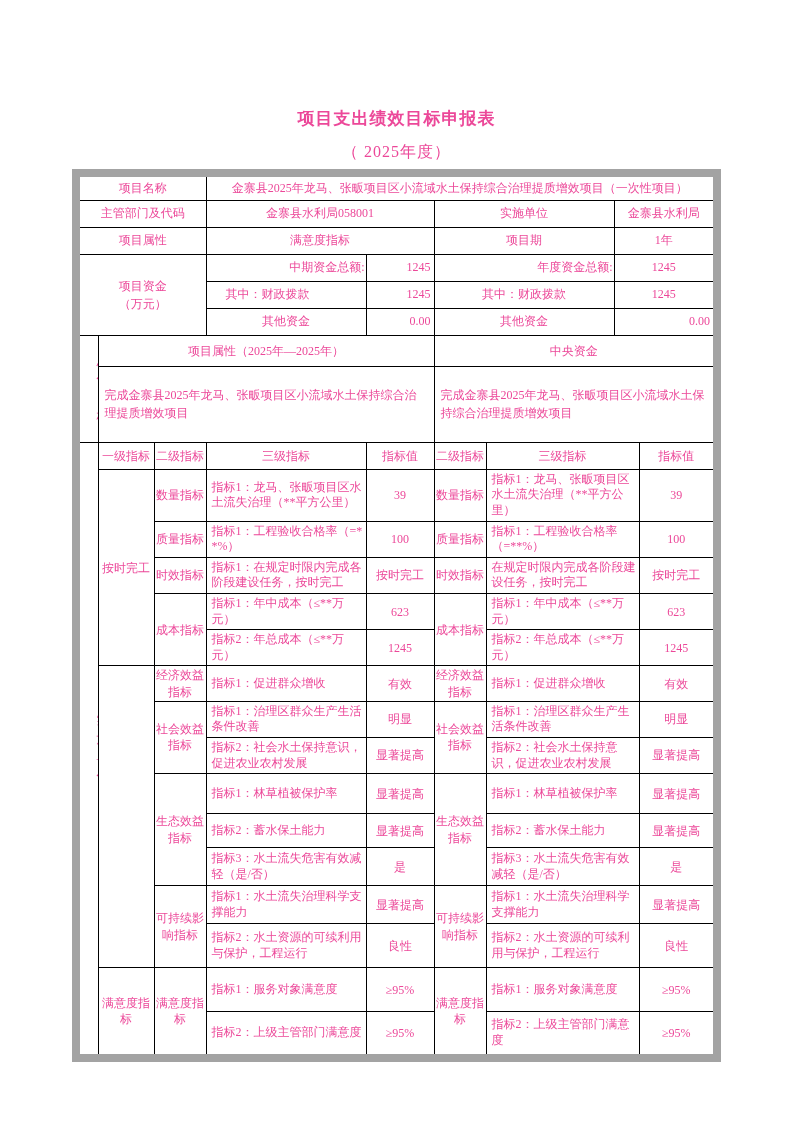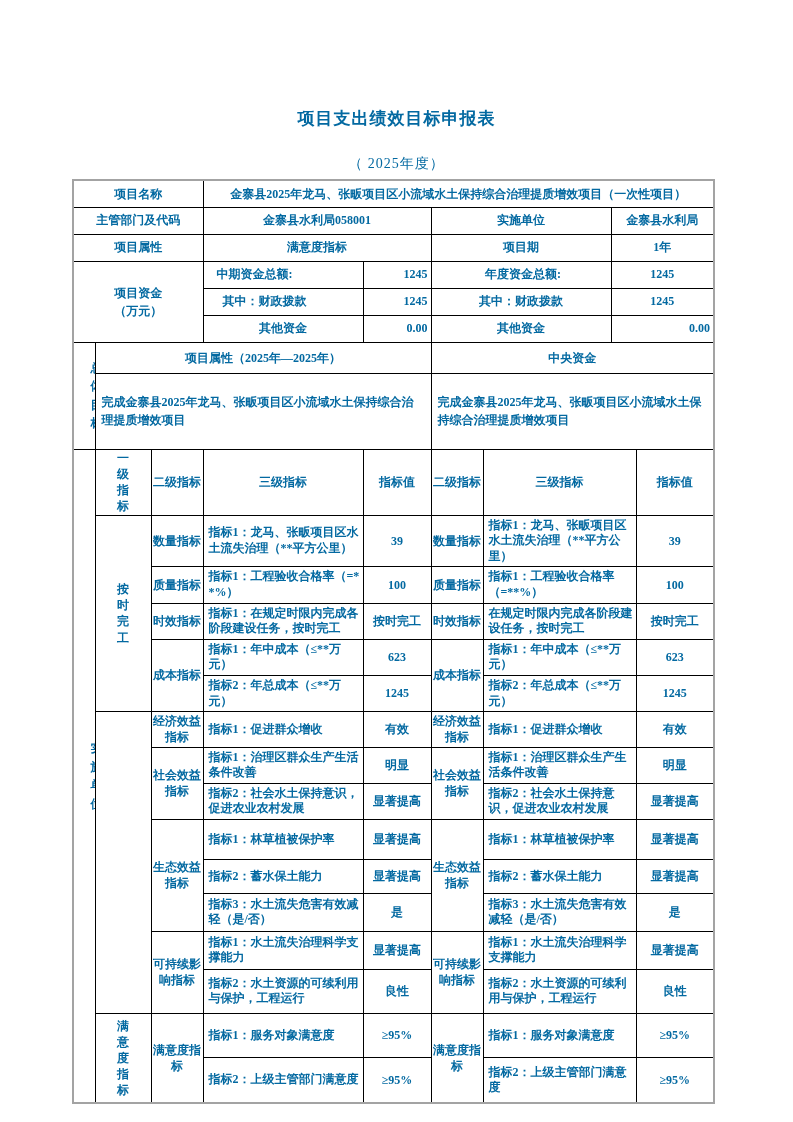--- a/index.html
+++ b/index.html
@@ -3,61 +3,60 @@
 <meta charset="utf-8">
 <style>
   html,body{margin:0;padding:0;background:#888;}
   .sheet{
     position:relative;
     width:793px;height:1122px;
     background:#ffffff;
     margin:0 auto;
     overflow:hidden;
     font-family:"Liberation Serif","DejaVu Serif",serif;
-    color:#0369a1;
+    color:#ec4899;
   }
   .title{
     padding-top:107px;
     text-align:center;
     font-family:"Liberation Sans","DejaVu Sans",sans-serif;
     font-weight:bold;
     font-size:17px;
     letter-spacing:1px;
   }
   .subtitle{
-    margin-top:25px;
+    margin-top:12px;
     text-align:center;
-    font-size:14px;
+    font-size:16px;
     letter-spacing:1px;
   }
   table.main{
     margin:6px 0 0 72px;
     width:641px;
     border-collapse:collapse;
     table-layout:fixed;
-    border:2px solid #a3a3a3;
-    font-weight:bold;
+    border:8px solid #a3a3a3;
   }
   td{
     border:1px solid #000;
     font-size:12px;
     line-height:1.35;
     text-align:center;
     vertical-align:middle;
     padding:1px;
     word-break:break-all;
     overflow:hidden;
   }
   td.l3{text-align:left;padding:2px 3px 2px 5px;line-height:1.3;}
   td.goal{text-align:left;padding:0 6px;line-height:1.55;}
   td.right{text-align:right;padding-right:3px;}
-  td.fl0{text-align:left;padding-left:13px;margin-left:7px;}
+  td.fl0{text-align:right;padding-left:13px;margin-left:7px;}
   td.fl1{text-align:left;padding-left:19px;}
-  td.yl0{text-align:center;padding-left:5px;}
-  td.hl1{padding:0 16px;margin-left:41px;}
+  td.yl0{text-align:right;padding-left:5px;}
+  td.hl1{padding:0 1px;margin-left:41px;}
   td.vlabel{padding:16px;}
   td.vlabel .vtxt{width:13px;margin:0 auto;line-height:1.55;text-align:center;}
   .fundlbl div{line-height:1.5;}
 </style>
 </head>
 <body>
 
 <div class="sheet">
   <div class="title">项目支出绩效目标申报表</div>
   <div class="subtitle">（ 2025年度）</div>

